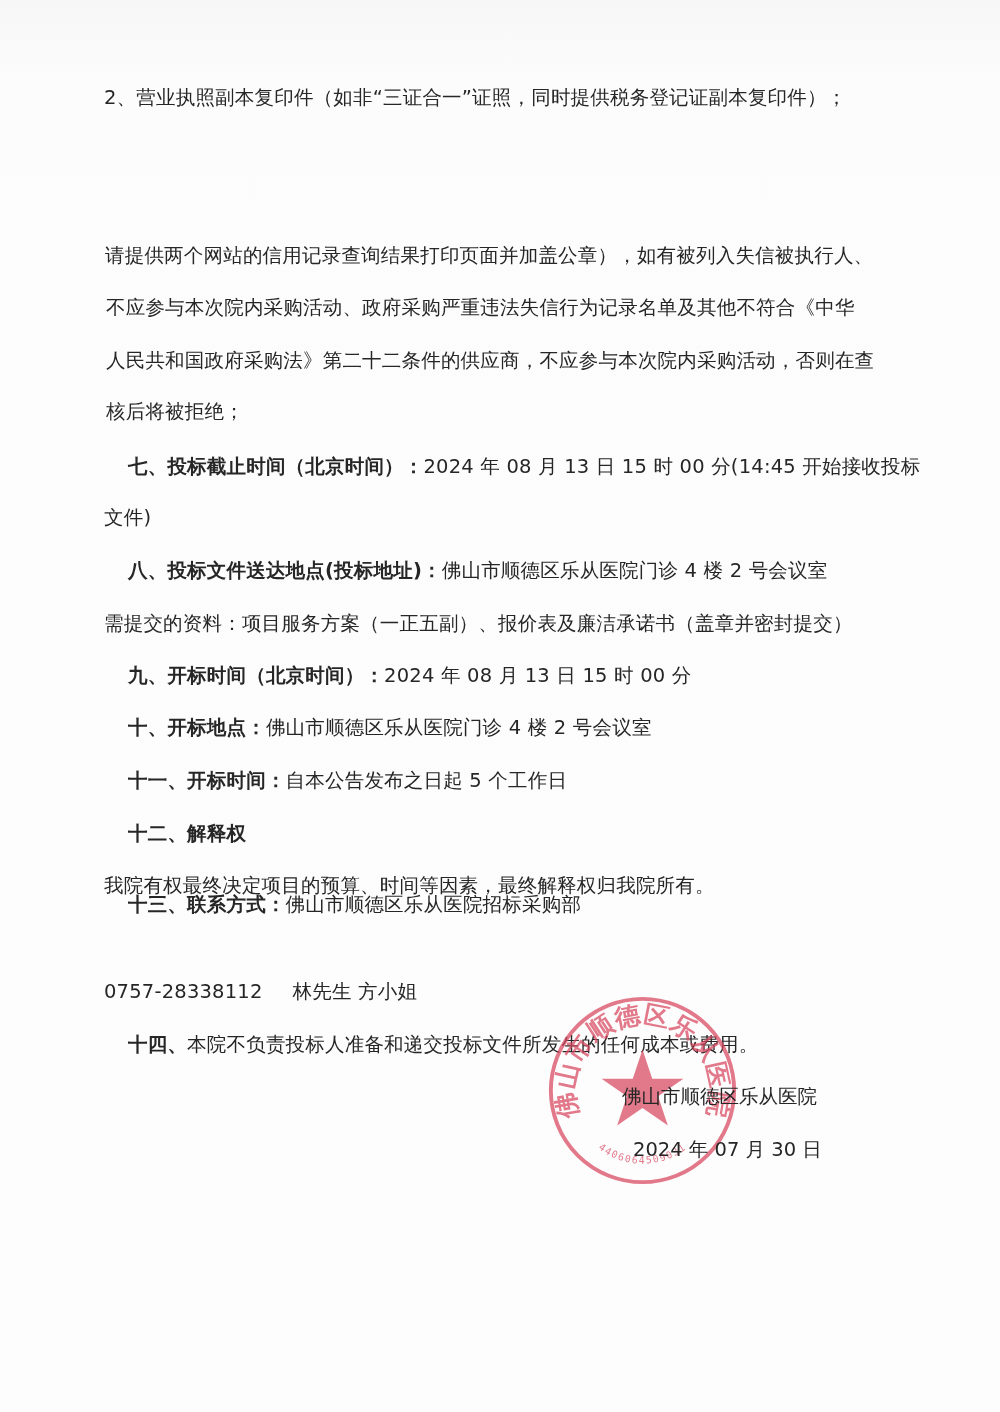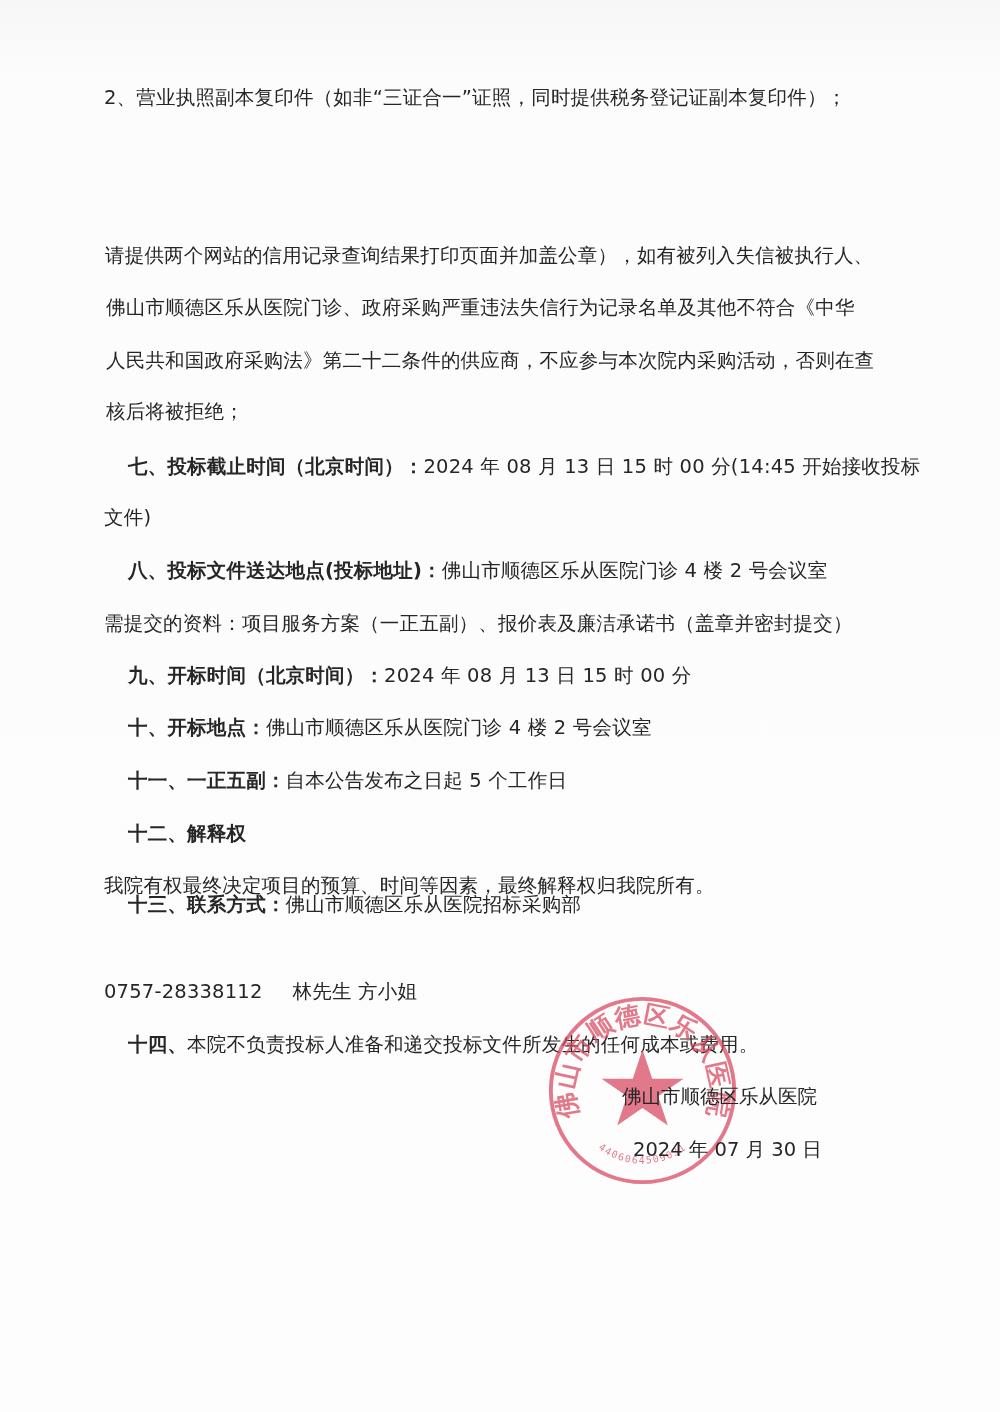--- a/index.html
+++ b/index.html
@@ -46,21 +46,21 @@
   }
 </style>
 </head>
 <body>
 
 <div class="page">
 
   <div class="line" style="top:84px;">2、营业执照副本复印件（如非“三证合一”证照，同时提供税务登记证副本复印件）；</div>
 
   <div class="line" style="top:242px; left:105px;">请提供两个网站的信用记录查询结果打印页面并加盖公章），如有被列入失信被执行人、</div>
-  <div class="line" style="top:294px; left:106px;">佛山市顺德区乐从医院门诊、政府采购严重违法失信行为记录名单及其他不符合《中华</div>
+  <div class="line" style="top:294px; left:106px;">不应参与本次院内采购活动、政府采购严重违法失信行为记录名单及其他不符合《中华</div>
   <div class="line" style="top:347px; left:106px;">人民共和国政府采购法》第二十二条件的供应商，不应参与本次院内采购活动，否则在查</div>
   <div class="line" style="top:398px; left:106px;">核后将被拒绝；</div>
 
   <div class="line" style="top:453px;">
     <span class="b">七、投标截止时间（北京时间）：</span><span>2024 年 08 月 13 日 15 时 00 分(14:45 开始接收投标</span>
   </div>
   <div class="line" style="top:504px;">文件)</div>
 
   <div class="line" style="top:557px;">
     <span class="b">八、投标文件送达地点(投标地址)：</span><span>佛山市顺德区乐从医院门诊 4 楼 2 号会议室</span>
@@ -69,21 +69,21 @@
 
   <div class="line" style="top:662px;">
     <span class="b">九、开标时间（北京时间）：</span><span>2024 年 08 月 13 日 15 时 00 分</span>
   </div>
 
   <div class="line" style="top:714px;">
     <span class="b">十、开标地点：</span><span>佛山市顺德区乐从医院门诊 4 楼 2 号会议室</span>
   </div>
 
   <div class="line" style="top:767px;">
-    <span class="b">十一、一正五副：</span><span>自本公告发布之日起  5 个工作日</span>
+    <span class="b">十一、开标时间：</span><span>自本公告发布之日起  5 个工作日</span>
   </div>
 
   <div class="line b" style="top:820px;">十二、解释权</div>
   <div class="line" style="top:872px;">我院有权最终决定项目的预算、时间等因素，最终解释权归我院所有。</div>
 
   <div class="line" style="top:891px;">
     <span class="b">十三、联系方式：</span><span>佛山市顺德区乐从医院招标采购部</span>
   </div>
   <div class="line" style="top:978px;">
     <span>0757-28338112</span><span style="display:inline-block;width:30px;"></span><span>林先生  方小姐</span>

